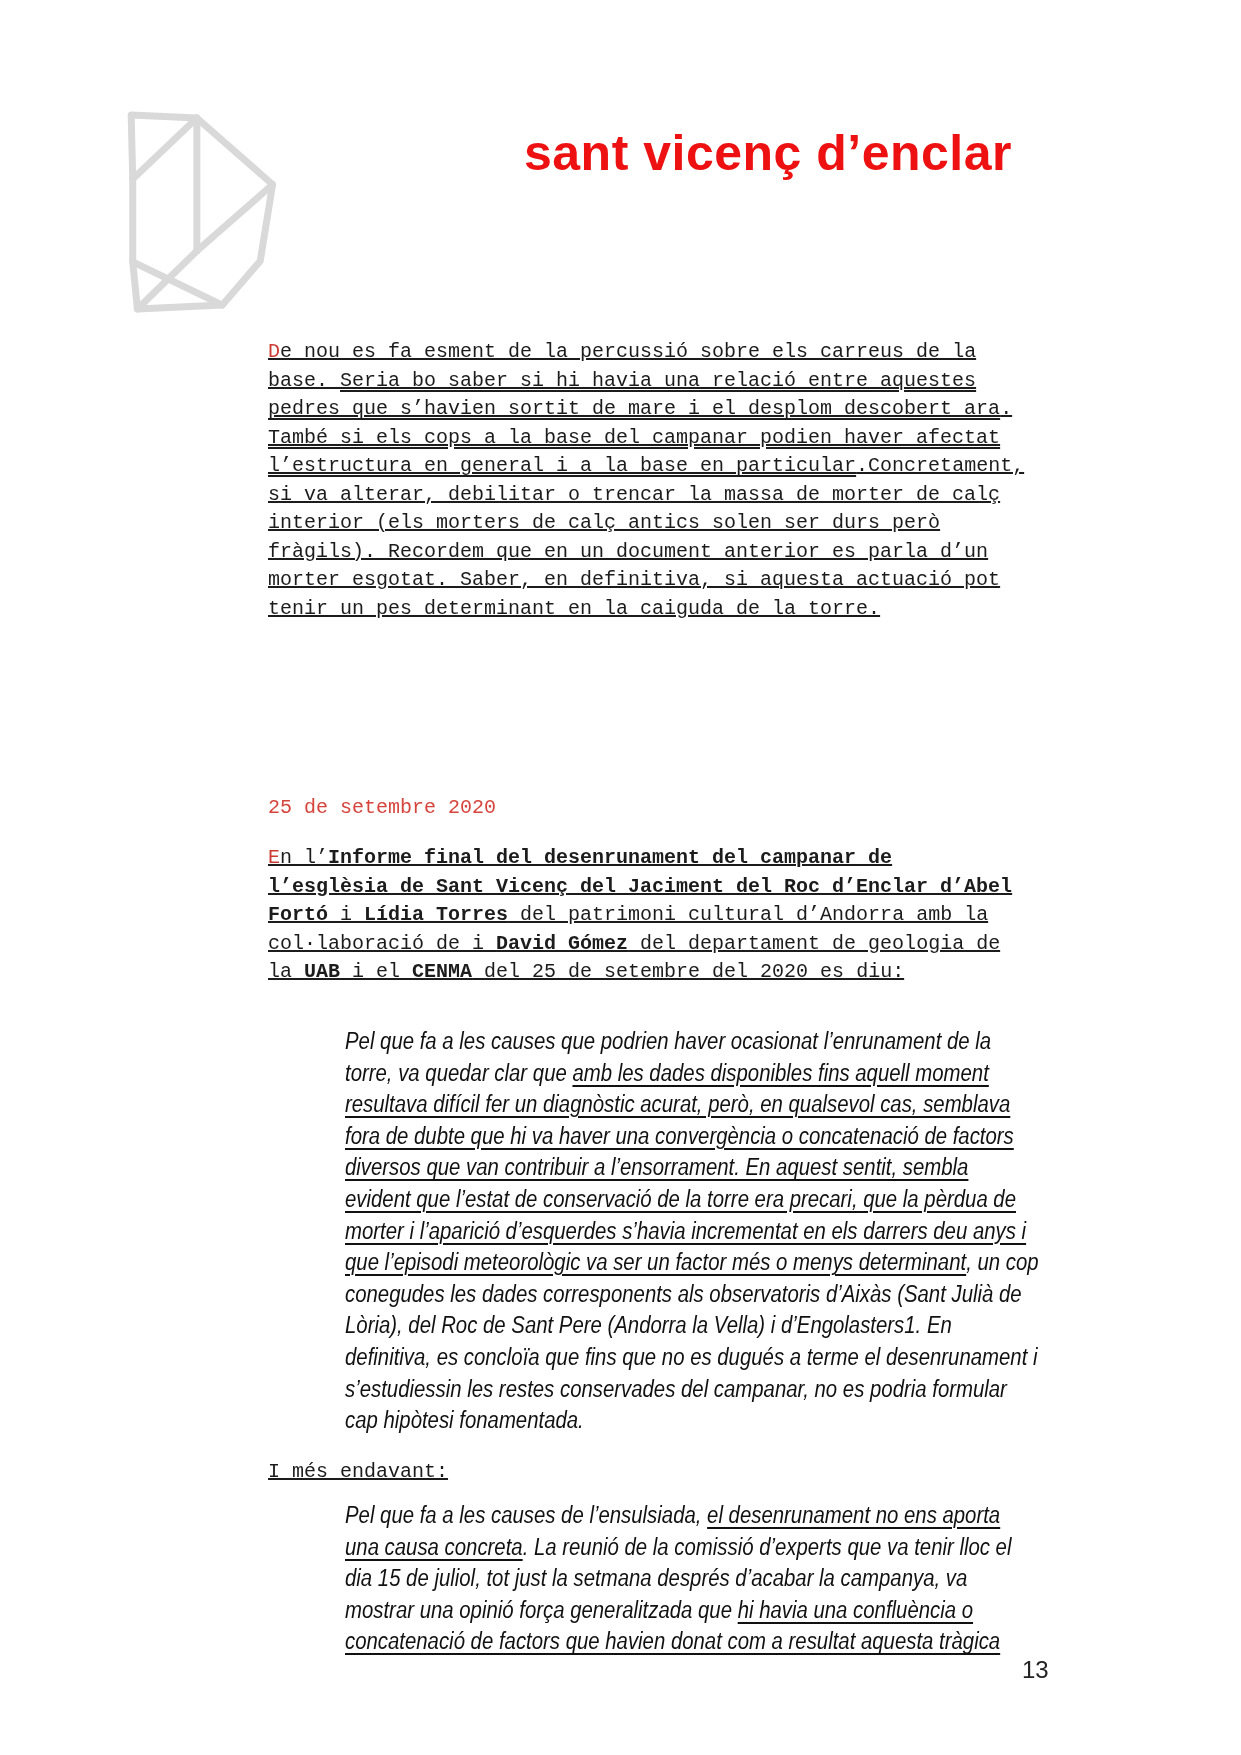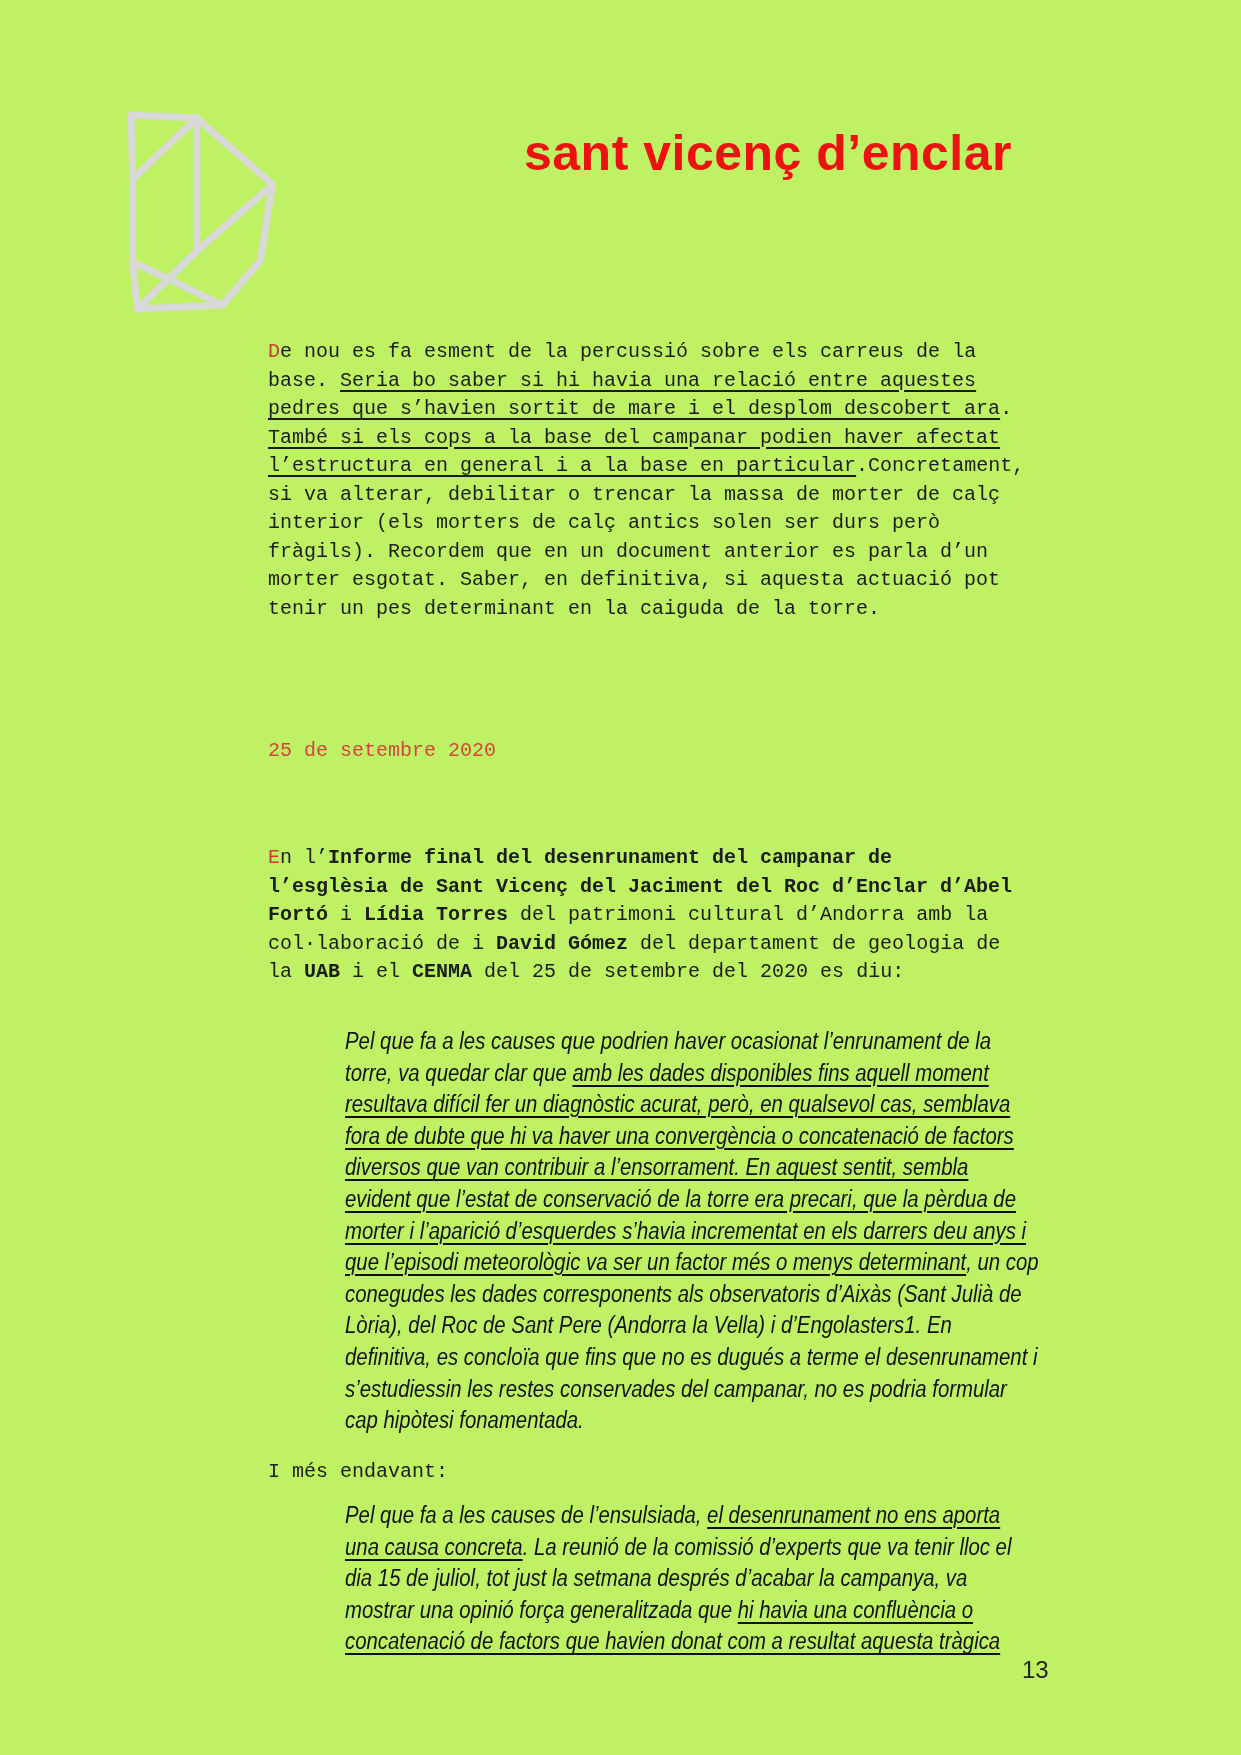--- a/index.html
+++ b/index.html
@@ -1,43 +1,43 @@
 <!DOCTYPE html>
 <html><head>
 <meta charset="utf-8">
 <style>
   html,body { margin:0; padding:0; background:#888; }
   .page {
     position:relative; width:1241px; height:1755px; margin:0 auto;
-    background:#bef264; overflow:hidden;
+    background:#ffffff; overflow:hidden;
     font-family:"Liberation Sans", sans-serif; color:#1a1a1a;
   }
   
   .logo { position:absolute; left:108px; top:84px; width:170px; height:252px; }
   .logo svg { width:100%; height:100%; }
 
   
   .titles { position:absolute; left:340px; top:124px; width:672px; text-align:right; }
   .title-main {
     font-size:50px; font-weight:bold; color:#ee1111;
     line-height:58px; letter-spacing:0.5px; white-space:nowrap;
   }
   .title-sub {
     font-size:53px; font-weight:normal; color:#141414;
     line-height:62px; letter-spacing:1.5px; margin-top:2px; white-space:nowrap;
   }
 
   
   .mono {
     position:absolute; font-family:"Liberation Mono", monospace;
-    font-size:20px; line-height:28.5px; white-space:pre; color:#1c1c1c;
+    font-size:20px; line-height:28.5px; white-space:pre; color:#1c1c1c;text-decoration:underline;
   }
   .para1 { left:268px; top:338px; }
   .heading {
-    position:absolute; left:268px; top:739px;
+    position:absolute; left:268px; top:796px;
     font-family:"Liberation Mono", monospace; font-size:20px; color:#d6453c;
     white-space:pre;
   }
   .para2 { left:268px; top:808px;margin-top:36px; }
   .more  { left:268px; top:1458px; }
 
   
   .quote {
     position:absolute; font-style:italic; font-size:23px; line-height:31.6px;
     color:#111; white-space:pre;

